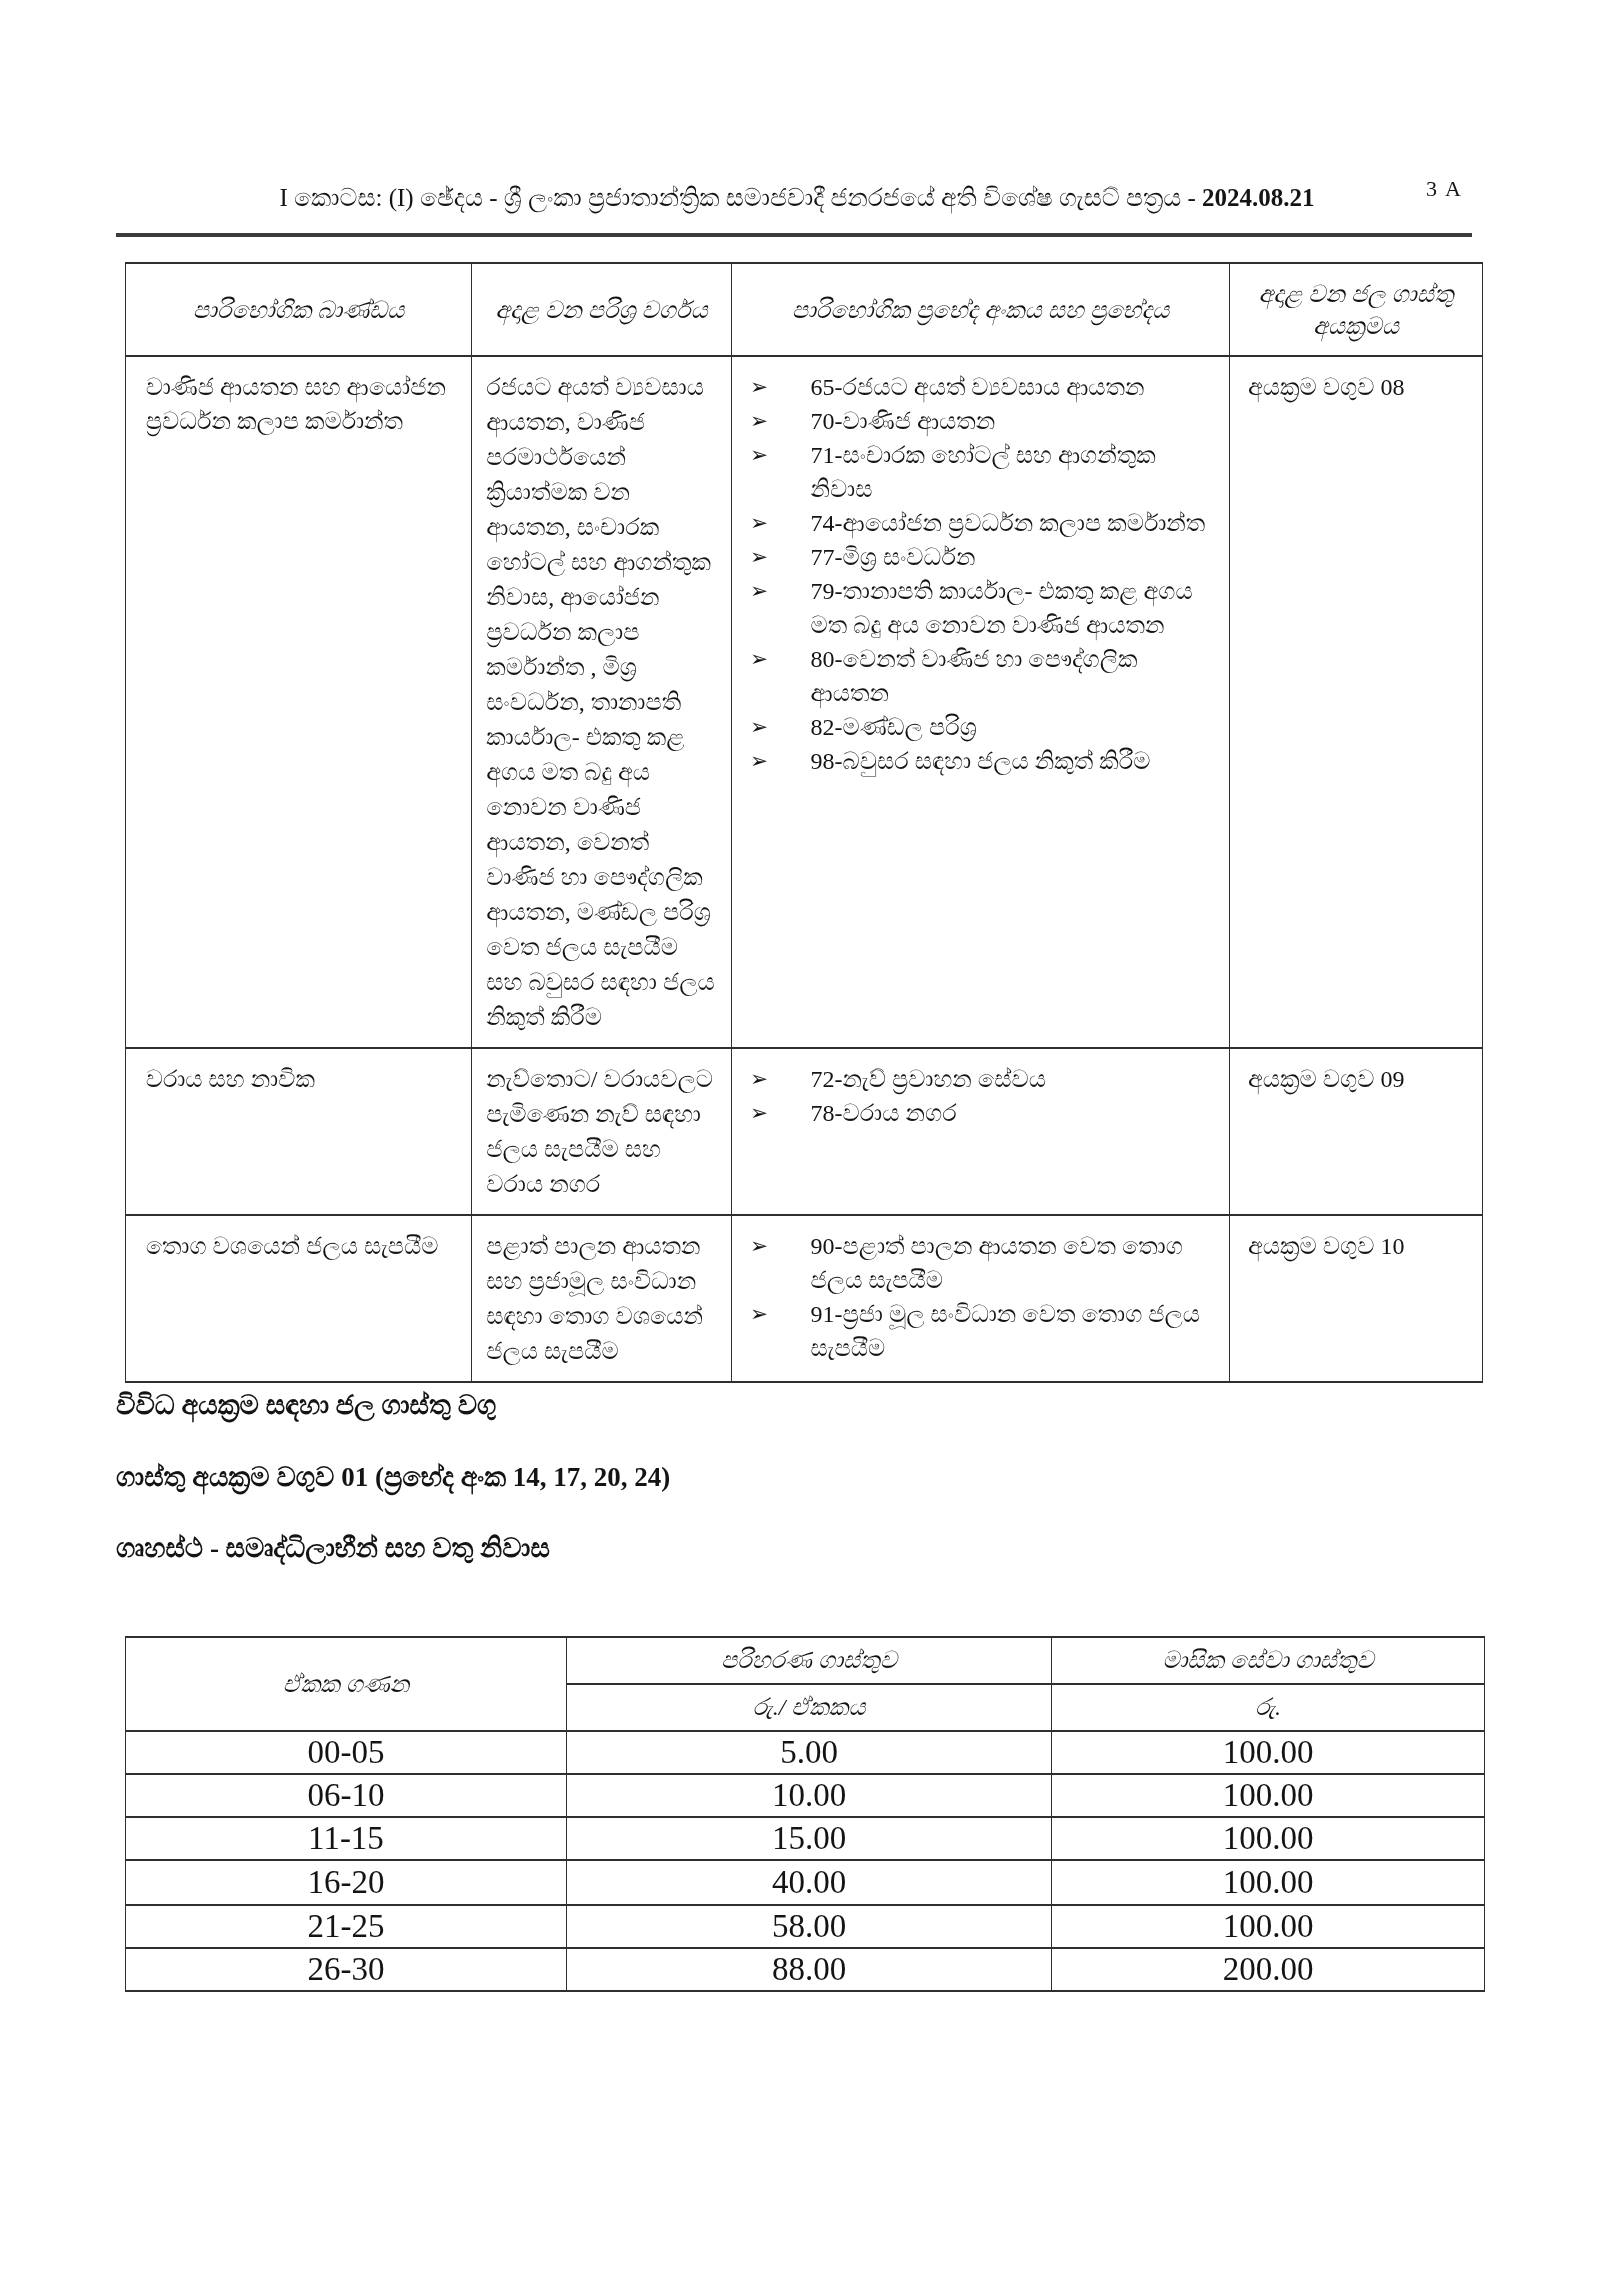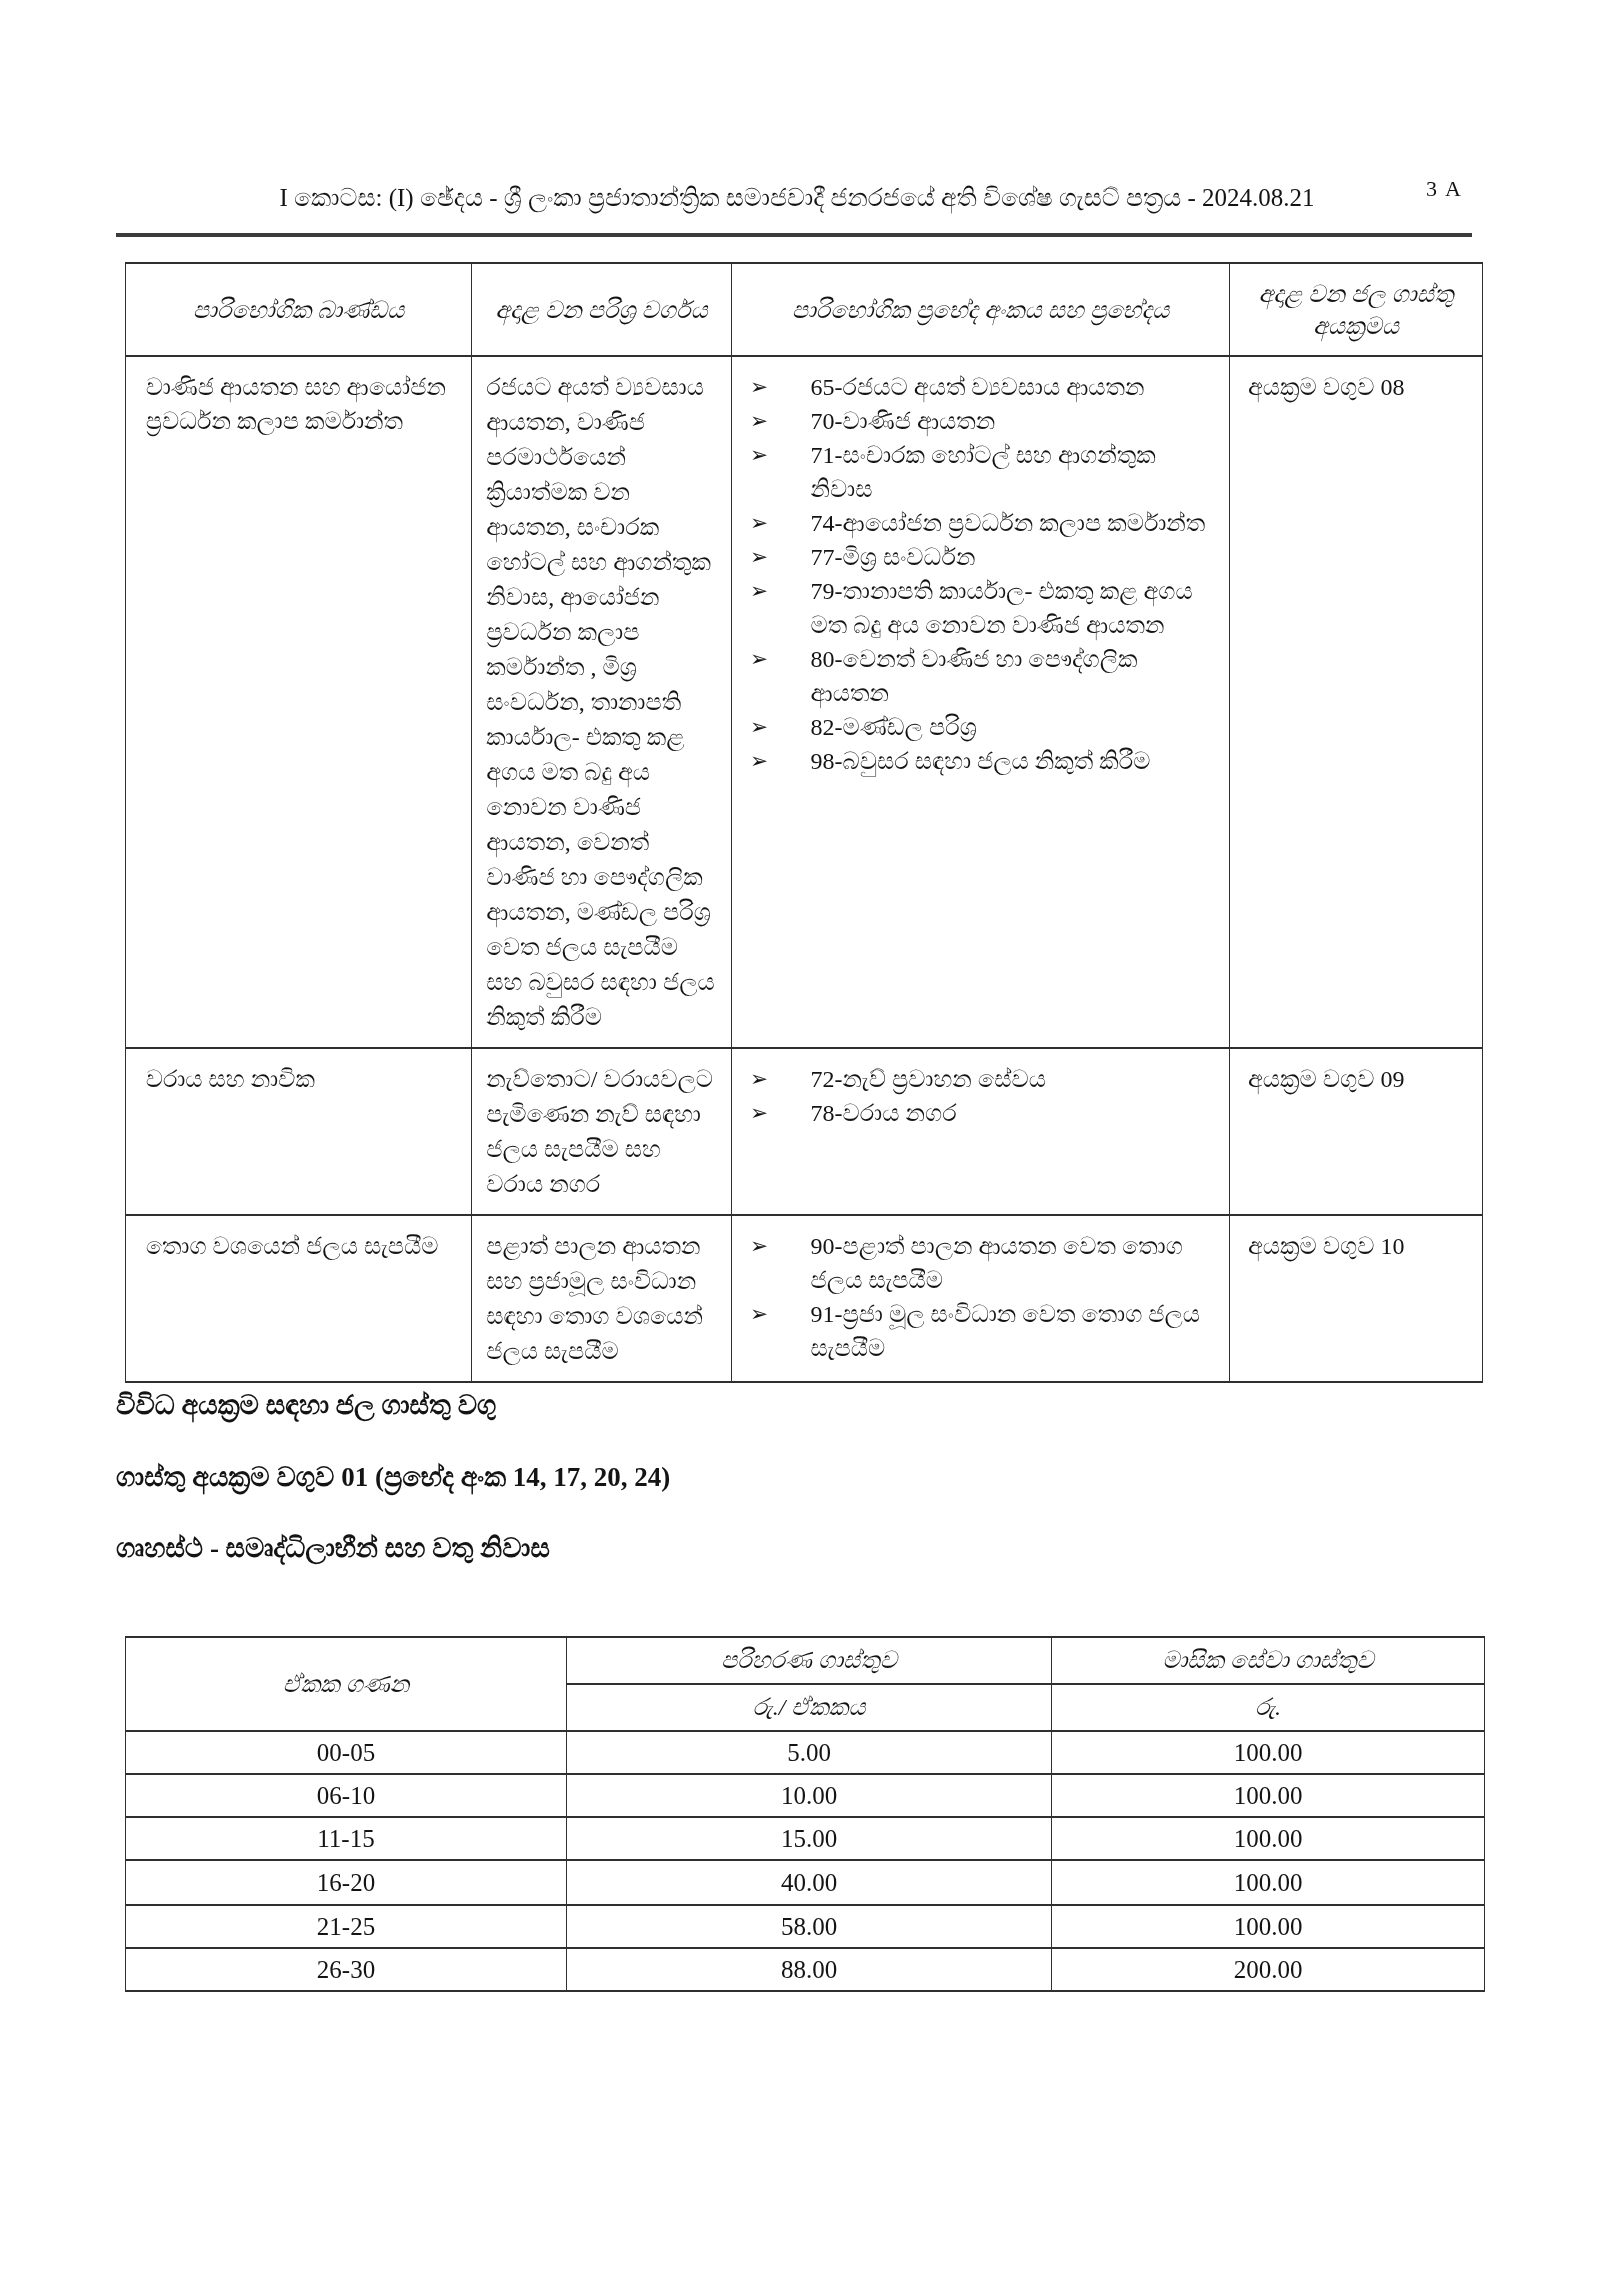--- a/index.html
+++ b/index.html
@@ -6,21 +6,21 @@
   body {
     width:1621px; height:2293px; position:relative;
     background:#ffffff; color:#141414;
     font-family:"Liberation Serif","DejaVu Serif",serif;
   }
   
   .gz-header {
     position:absolute; top:184px; left:143px; width:1308px;
     text-align:center; font-size:25px; white-space:nowrap;
   }
-  .gz-date { font-weight:normal;margin-top:16px; }
+  .gz-date { font-weight:bold;margin-top:16px; }
   .gz-page-no {
     position:absolute; top:176px; left:1426px;
     font-size:22px; letter-spacing:1.8px;
   }
   .rule {
     position:absolute; top:233px; left:116px; width:1356px; height:3.6px;
     background:#3c3c3c;
   }
   
   table.class-table {
@@ -59,21 +59,21 @@
     border-collapse:collapse; table-layout:fixed;padding-left:45px;
   }
   .tariff-table td {
     border:1.8px solid #2f2f2f;
     border-top-width:2.7px; border-bottom-width:2.7px;
     text-align:center; vertical-align:middle;
     font-size:24px;
   }
   .tariff-table tr.t-hdr td { font-style:italic; }
   .tariff-table tr.unit-row td { border-top-width:1.8px; }
-  .tariff-table tr.t-data td { font-size:25px;font-family:Liberation Serif, serif; }
+  .tariff-table tr.t-data td { font-size:33px;font-family:Liberation Serif, serif; }
 </style>
 </head>
 <body>
 
 <div class="gz-header"><span>I කොටස: (I) ඡේදය - ශ්‍රී ලංකා ප්‍රජාතාන්ත්‍රික සමාජවාදී ජනරජයේ අති විශේෂ ගැසට් පත්‍රය - </span><span class="gz-date">2024.08.21</span></div>
 <div class="gz-page-no">3 A</div>
 <div class="rule"></div>
 
 <table class="class-table">
   <colgroup>

